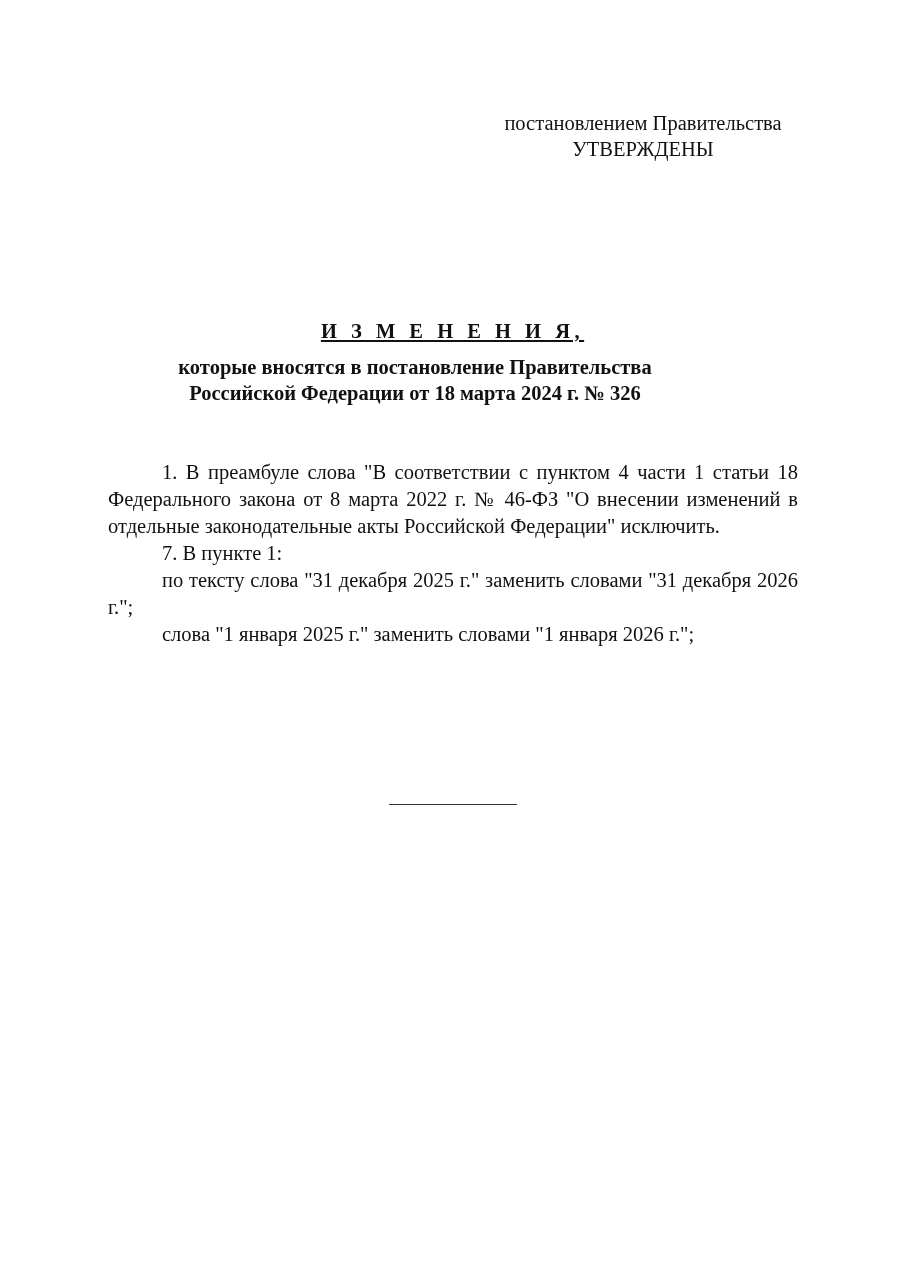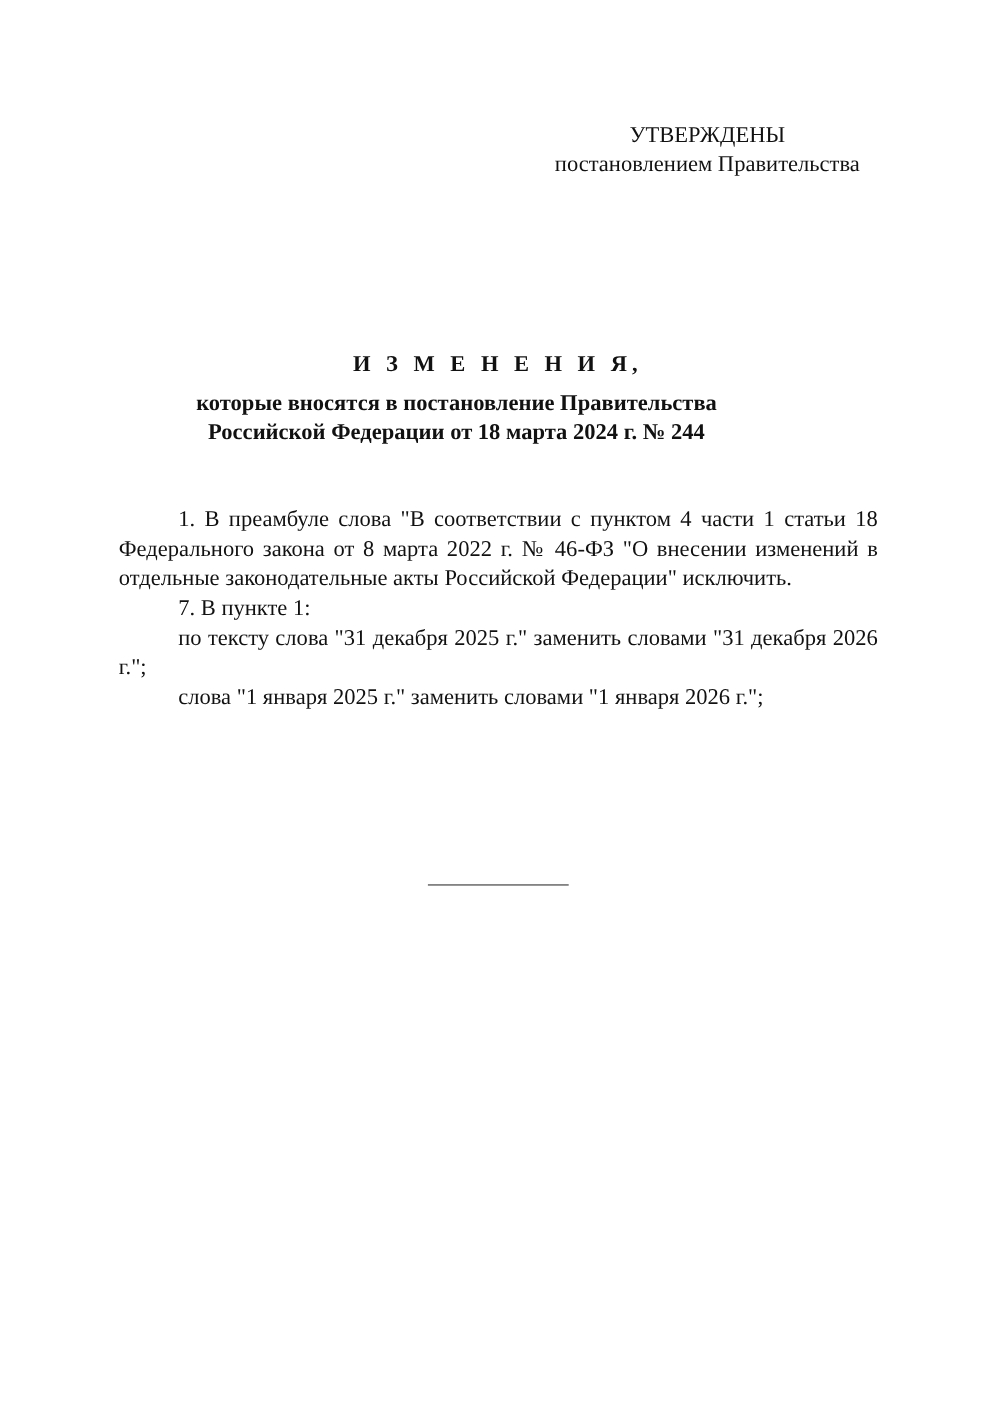--- a/index.html
+++ b/index.html
@@ -28,20 +28,21 @@
     .title {
       position: absolute;
       left: 0;
       top: 318px;
       width: 905px;
       text-align: center;
       font-weight: bold;
       font-size: 20.5px;
       letter-spacing: 4.5px;
       line-height: 26px;
+      text-decoration: underline;
     }
     .subtitle {
       position: absolute;
       left: 0;
       top: 354px;
       width: 830px;
       text-align: center;
       font-weight: bold;
       font-size: 20.5px;
       line-height: 26px;
@@ -66,29 +67,29 @@
       top: 804px;
       width: 128px;
       height: 0;
       border-top: 1.5px solid #333333;
     }
   </style>
 </head>
 <body>
 
 <div class="approval">
+  <div>постановлением Правительства</div>
   <div>УТВЕРЖДЕНЫ</div>
-  <div>постановлением Правительства</div>
 </div>
 
 <div class="title">И З М Е Н Е Н И Я,</div>
 
 <div class="subtitle">
   <div>которые вносятся в постановление Правительства</div>
-  <div>Российской Федерации от 18 марта 2024 г. № 244</div>
+  <div>Российской Федерации от 18 марта 2024 г. № 326</div>
 </div>
 
 <div class="body-text">
   <p class="para">1. В преамбуле слова "В соответствии с пунктом 4 части 1 статьи 18 Федерального закона от 8 марта 2022 г. № 46-ФЗ "О внесении изменений в отдельные законодательные акты Российской Федерации" исключить.</p>
   <p class="para">7. В пункте 1:</p>
   <p class="para">по тексту слова "31 декабря 2025 г." заменить словами "31 декабря 2026 г.";</p>
   <p class="para">слова "1 января 2025 г." заменить словами "1 января 2026 г.";</p>
 </div>
 
 <div class="separator"></div>

